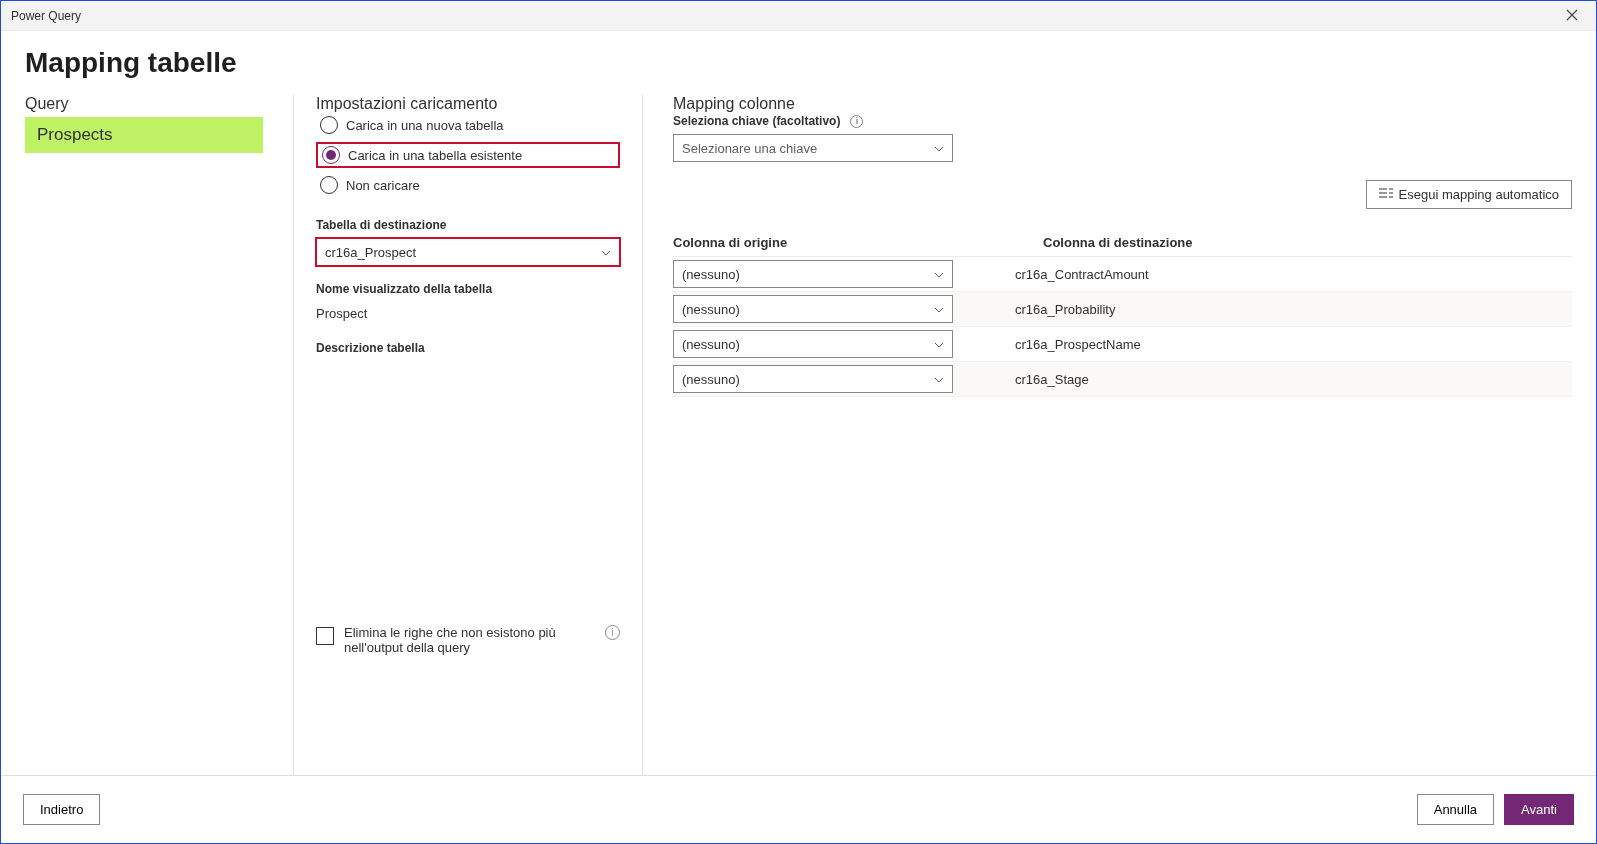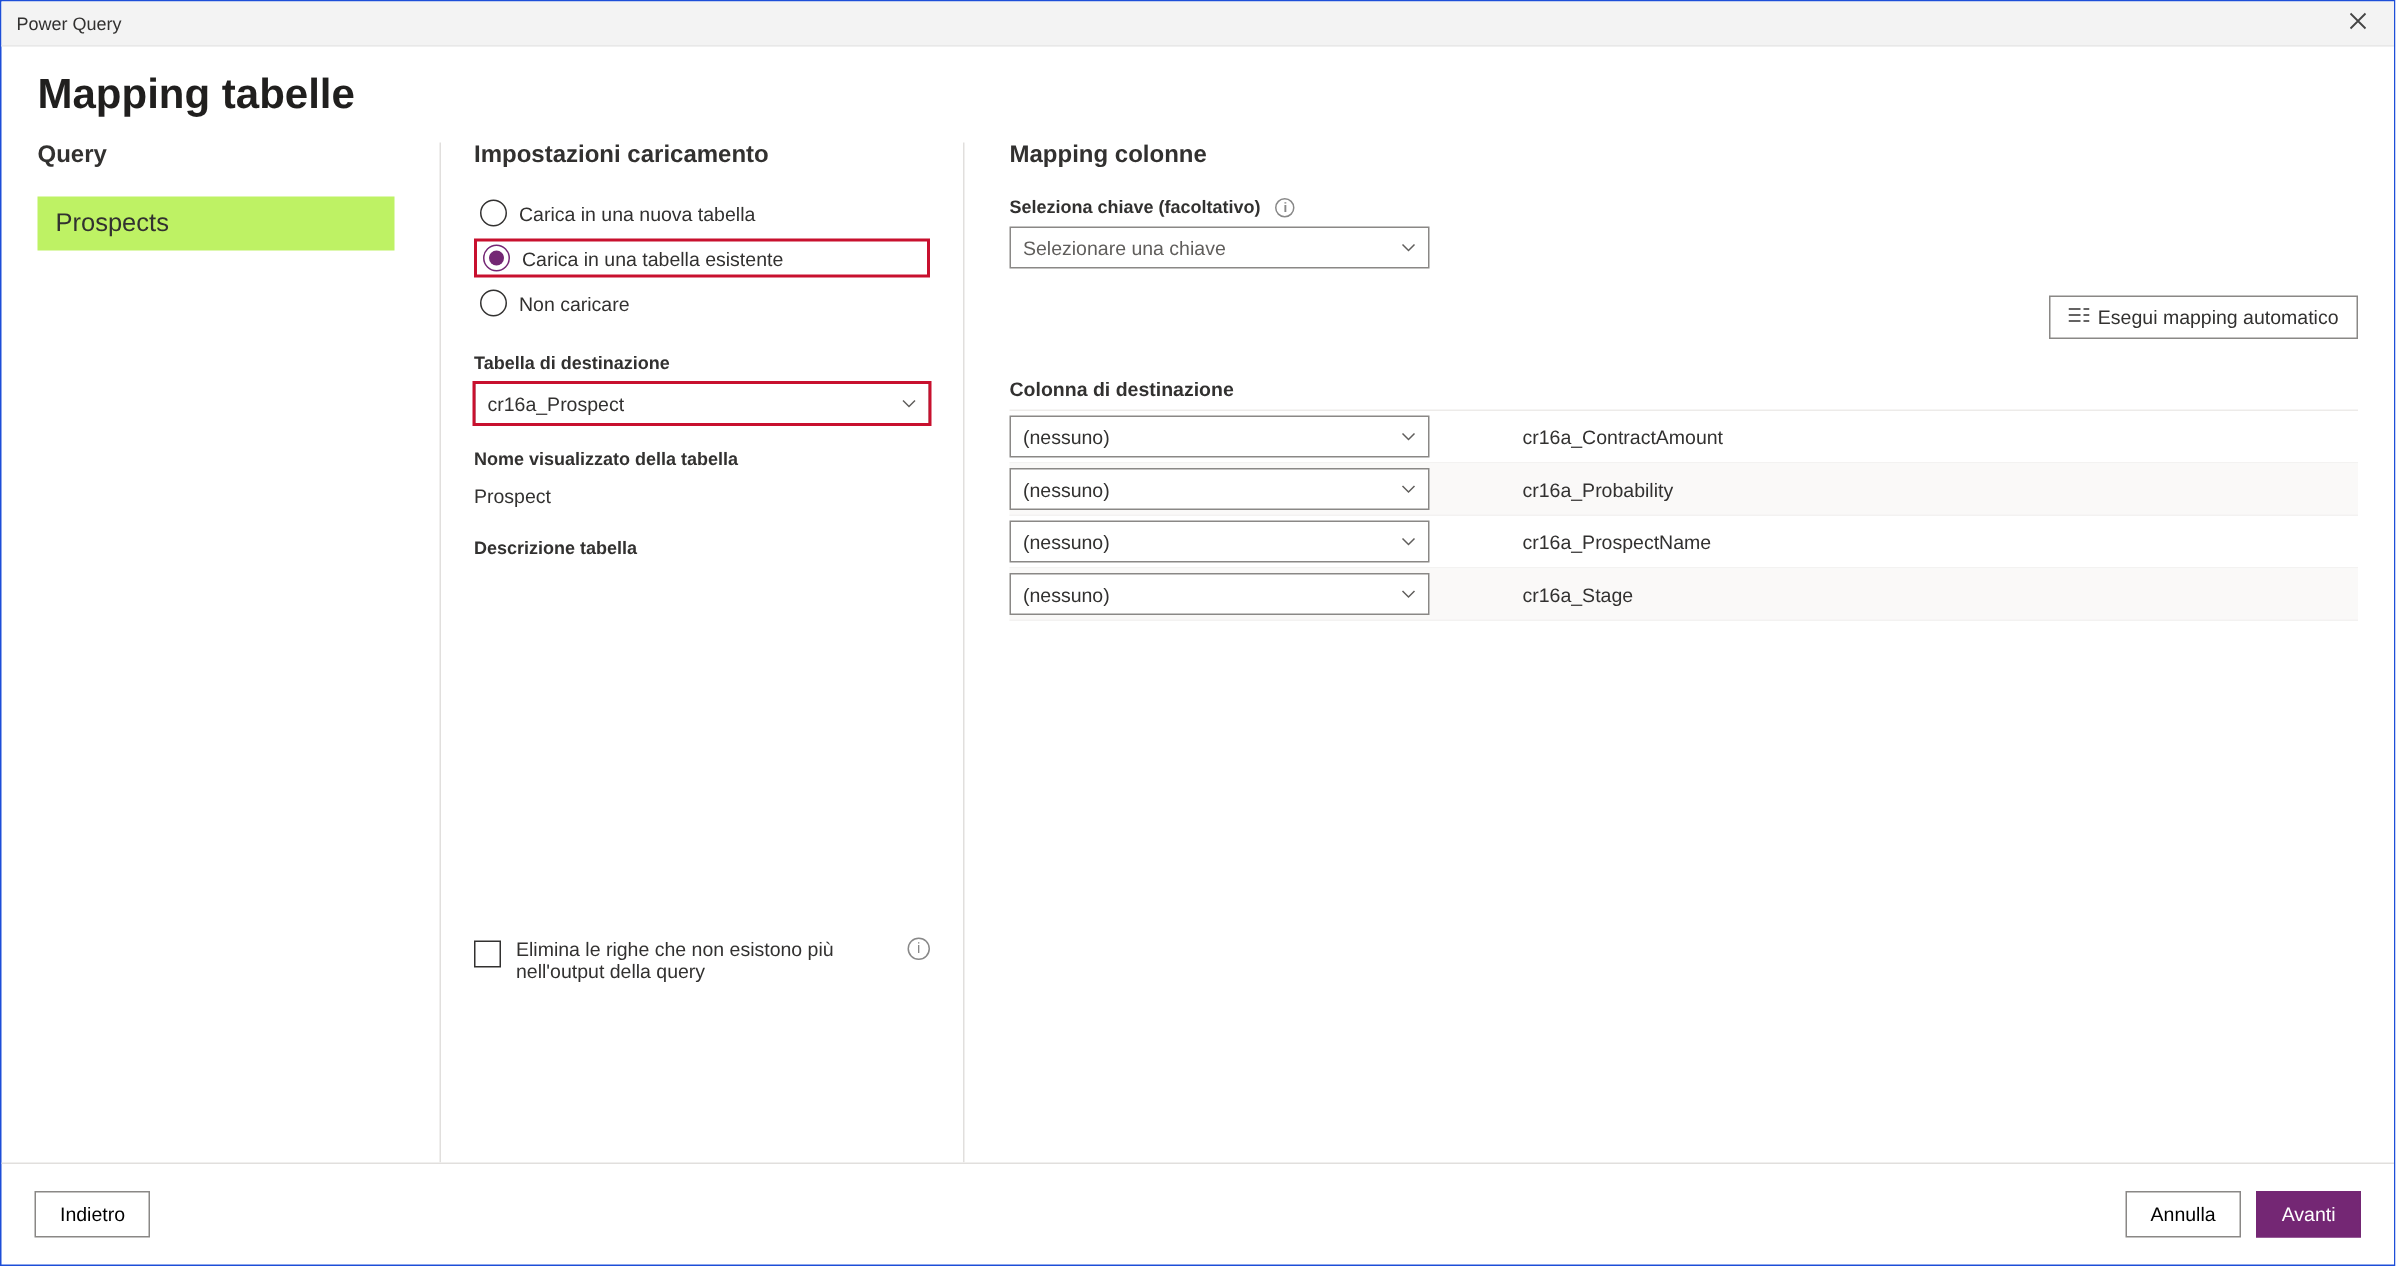--- a/index.html
+++ b/index.html
@@ -9,21 +9,21 @@
   .titlebar-title { font-size: 12px; color: #323130; }
   .titlebar-close { margin-left: auto; font-size: 15px; color: #555; cursor: pointer; padding: 4px 8px; }
   .header { padding: 16px 24px 10px 24px; }
   .breadcrumb { font-size: 12px; color: #605e5c; margin-bottom: 4px; }
   .page-title { font-size: 28px; font-weight: 600; color: #201f1e; }
   .body { flex: 1; display: flex; padding: 6px 24px 0 24px; overflow: hidden; }
   .col { padding-right: 30px; }
   .col-query { width: 268px; }
   .col-settings { width: 350px; border-left: 1px solid #e1dfdd; border-right: 1px solid #e1dfdd; padding-left: 22px; padding-right: 22px; display:flex; flex-direction:column; position:relative; }
   .col-mapping { flex: 1; padding-left: 30px; padding-right: 0; display:flex; flex-direction:column; }
-  .section-title { font-size: 16px; font-weight: 700; margin-bottom: 18px; }
+  .section-title { font-size: 16px; font-weight: 400; margin-bottom: 1px; }
   .query-item { background: #bef264; padding: 8px 12px; margin-top: 4px; font-size: 17px; }
   .radio-row { display: flex; align-items: center; margin-bottom: 6px; padding: 2px 4px; }
   .radio-row.highlighted { border: 2px solid #c8102e; }
   .radio-circle { width: 18px; height: 18px; border-radius: 50%; border: 1px solid #323130; margin-right: 8px; display:flex; align-items:center; justify-content:center; flex-shrink:0; }
   .radio-circle.checked::after { content: ""; width: 10px; height: 10px; background: #742774; border-radius: 50%; }
   .radio-circle.checked { border-color: #742774; }
   .field-label { font-size: 12px; font-weight: 600; margin-top: 16px; margin-bottom: 6px; color: #323130; }
   .select { border: 1px solid #8a8886; height: 28px; display:flex; align-items:center; padding: 0 8px; justify-content: space-between; background:#fff; }
   .select.highlighted { outline: 2px solid #c8102e; outline-offset: -1px; }
   .select .chev { font-size: 11px; color: #605e5c; }
@@ -132,20 +132,21 @@
           <span class="automap-icon">
             <svg width="14" height="12" viewBox="0 0 14 12">
                 <path d="M0 2 H8 M0 6 H8 M0 10 H8 M10 2 H14 M10 6 H14 M10 10 H14" stroke="#323130" stroke-width="1"></path>
               </svg>
           </span>
           <span>Esegui mapping automatico</span>
         </div>
       </div>
 
       <div class="mapping-header">
+        <div class="map-col src">Colonna di origine</div>
         <div class="map-col">Colonna di destinazione</div>
       </div>
 
       <div class="mapping-row">
         <div class="select">
           <span>(nessuno)</span>
           <span class="chev"><svg width="10" height="6" viewBox="0 0 10 6">
                 <path d="M1 1 L5 5 L9 1" stroke="#605e5c" stroke-width="1" fill="none"></path>
               </svg></span>
         </div>

